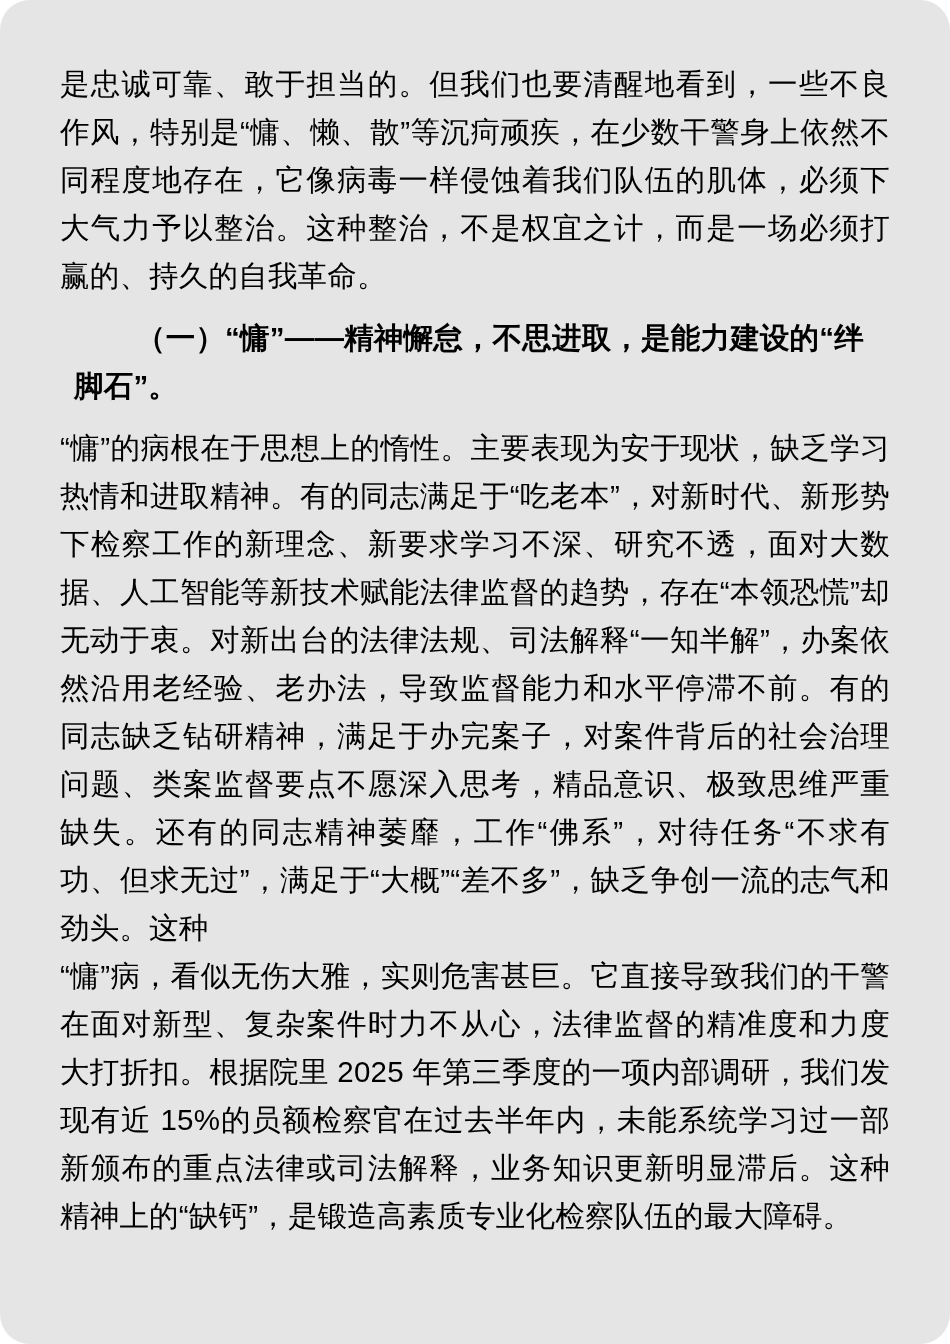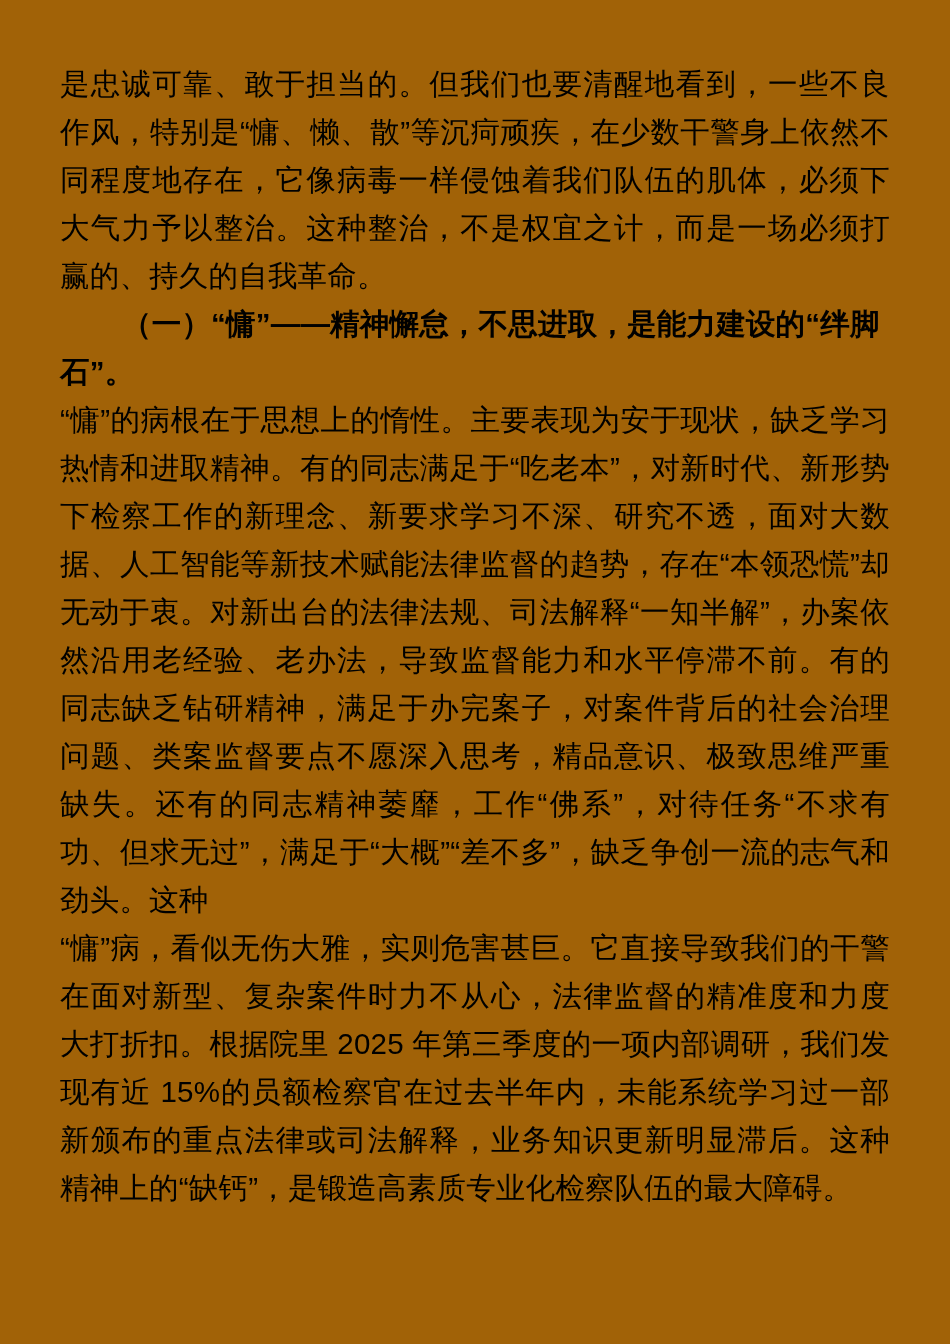--- a/index.html
+++ b/index.html
@@ -11,44 +11,45 @@
     width: 950px;
     height: 1344px;
     font-family: "Liberation Sans", "DejaVu Sans", sans-serif;
     color: #000000;
     overflow: hidden;
   }
   .page {
     position: relative;
     width: 950px;
     height: 1344px;
-    background: #a16207;
+    background: #e5e5e5;
     box-sizing: border-box;
     padding: 60px 60px 0 60px;
+    border-radius: 30px;
   }
   .doc-body {
     width: 830px;
   }
   p.para {
     margin: 0;
     padding: 0;
     font-size: 29.5px;
     line-height: 48px;
     letter-spacing: 0.2px;
     text-align: justify;
     text-justify: inter-character;
     text-align-last: left;
     word-break: break-all;
     font-weight: 400;
   }
   p.indent {
     text-indent: 62px;
   }
   p.heading-bold {
-    margin: 0;
+    margin: 14px;
     padding: 0;
     font-size: 29.5px;
     line-height: 48px;
     font-weight: 700;
     text-indent: 62px;
     text-align: left;
     word-break: break-all;
     letter-spacing: 0.2px;
   }
 </style>

